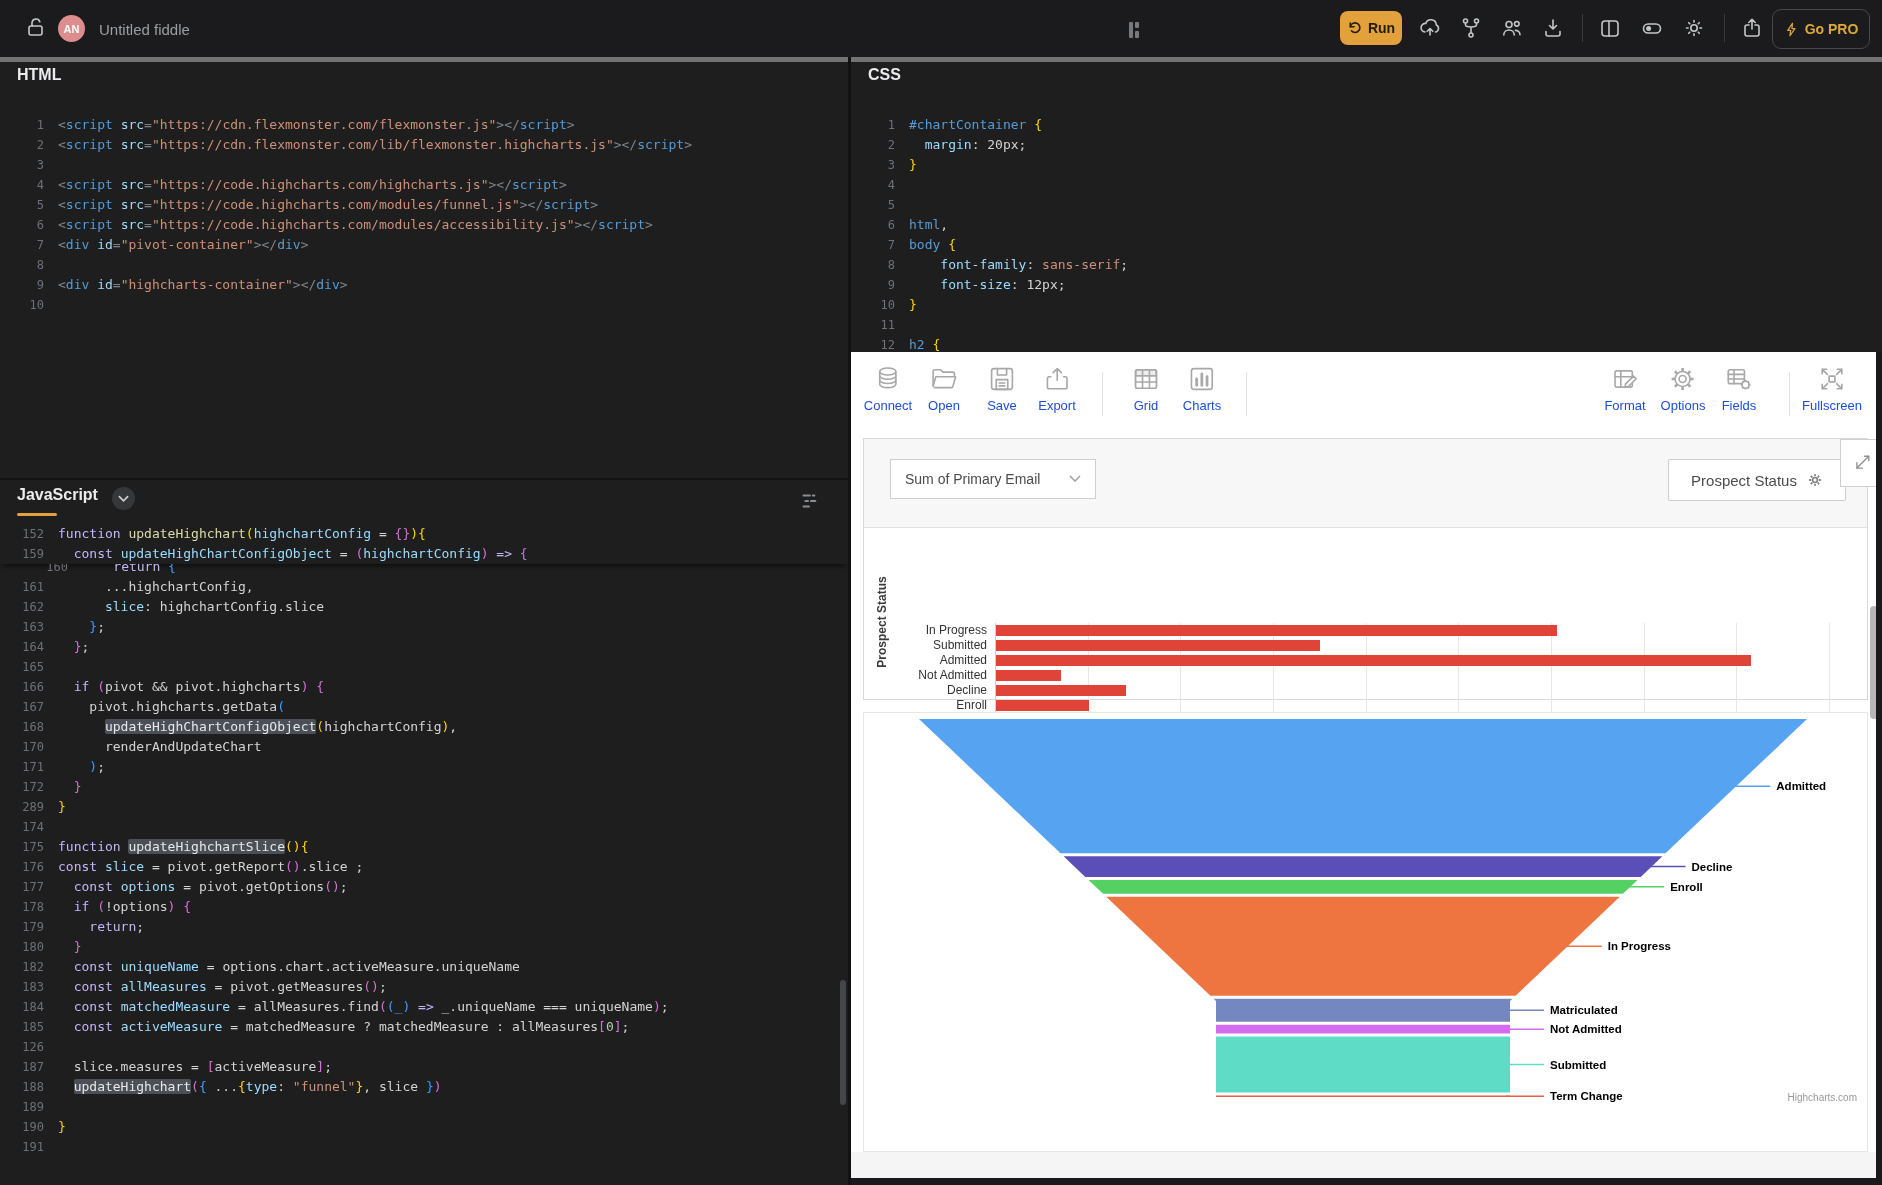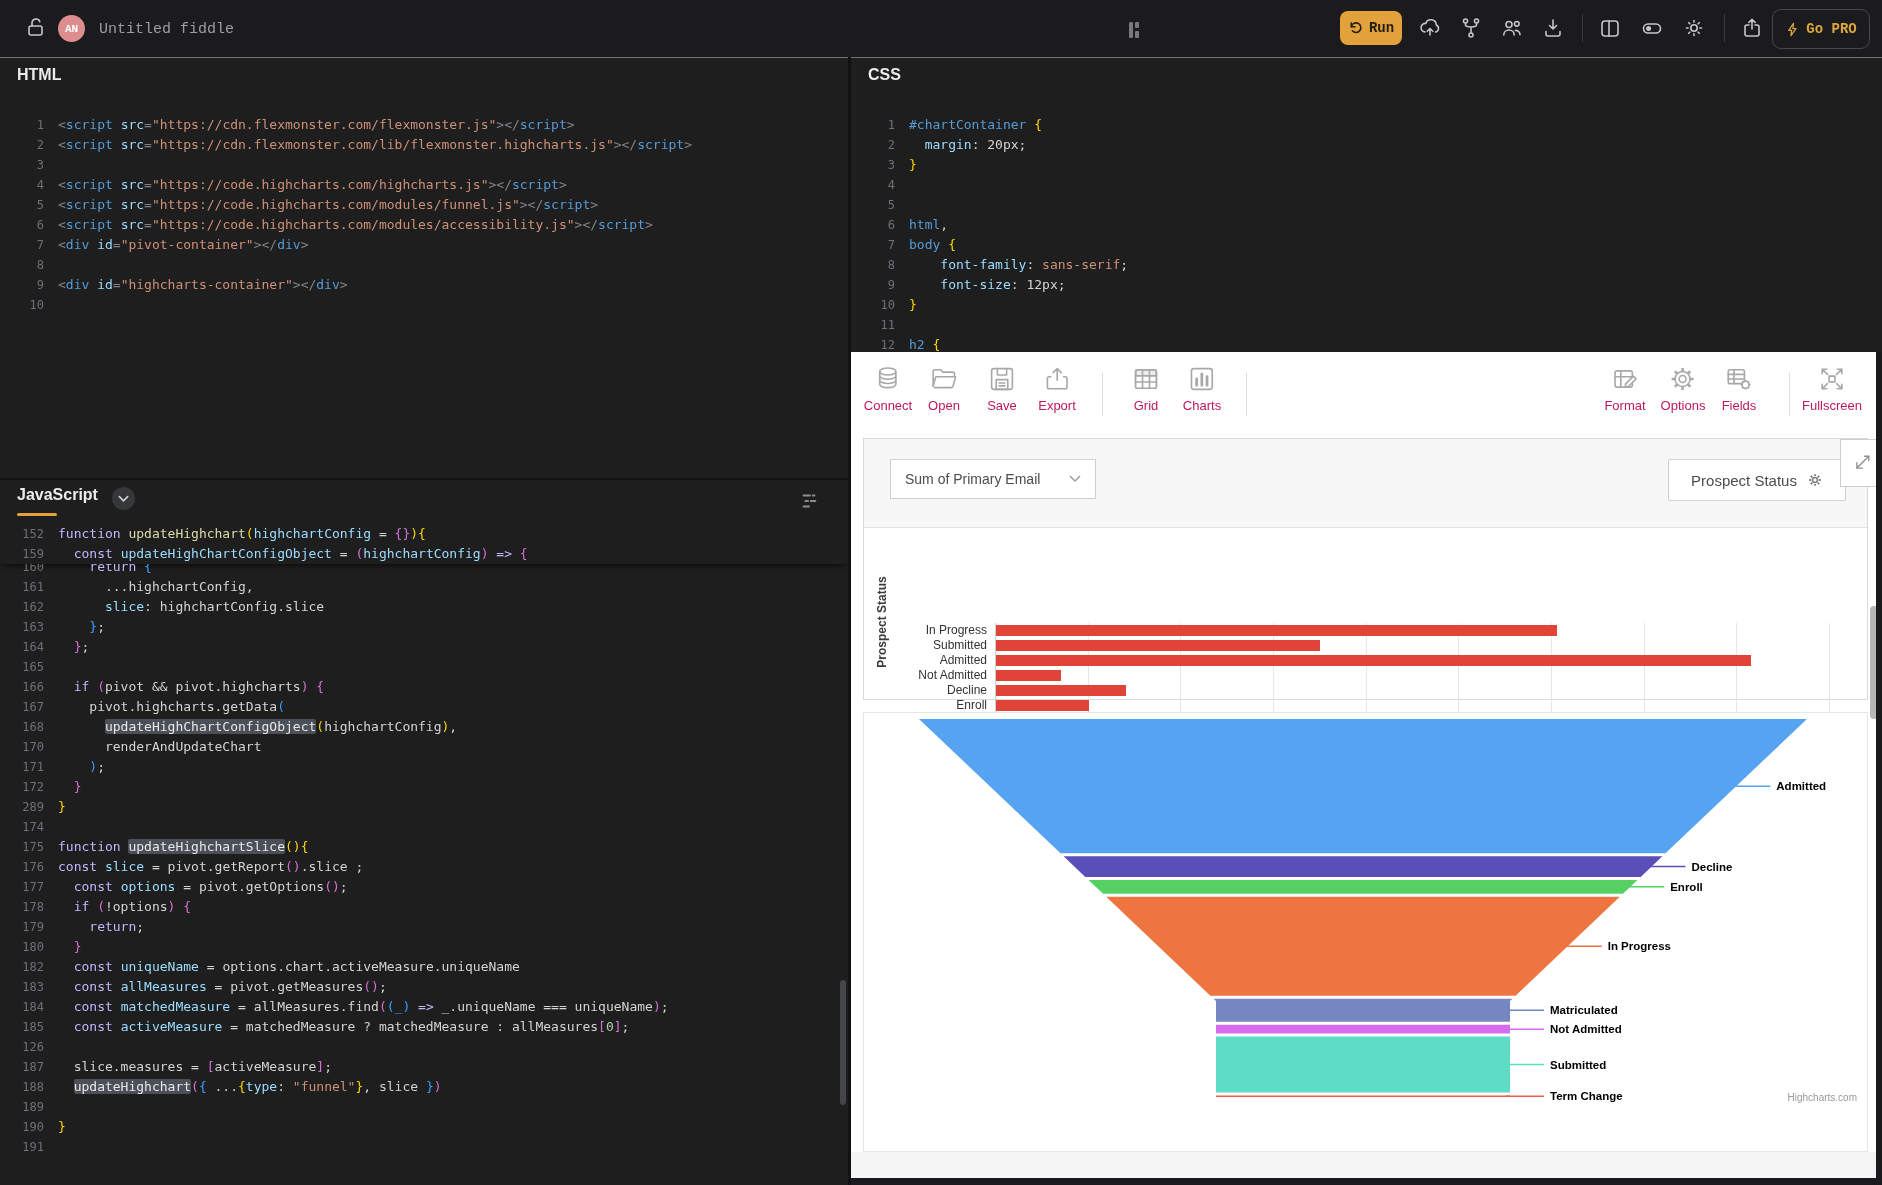--- a/index.html
+++ b/index.html
@@ -1,49 +1,49 @@
 <!DOCTYPE html>
 <html><head>
 <meta charset="utf-8">
 <style>
   html,body{margin:0;padding:0;background:#131315;}
   #app{position:relative;width:1882px;height:1185px;background:#1e1e1f;font-family:"Liberation Sans","DejaVu Sans",sans-serif;overflow:hidden;}
   
-  #topbar{position:absolute;left:0;top:0;width:1882px;height:57px;background:#1b1b1d;border-bottom:1px solid #737373;font-family:Liberation Mono, monospace;}
+  #topbar{position:absolute;left:0;top:0;width:1882px;height:57px;background:#1b1b1d;border-bottom:5px solid #737373;}
   .tb-ic{position:absolute;top:16px;width:24px;height:24px;}
   .hic{stroke:#c3c6c8;fill:none;stroke-width:1.6;stroke-linecap:round;stroke-linejoin:round;}
   #avatar{position:absolute;left:58px;top:15px;width:27px;height:27px;border-radius:50%;background:#dd8d8d;color:#fff;font-size:11px;font-weight:bold;display:flex;align-items:center;justify-content:center;}
   #fiddle-title{position:absolute;left:99px;top:21px;color:#9b9ea2;font-size:15px;text-align:center;}
   #run-btn{position:absolute;left:1340px;top:11px;width:62px;height:34px;background:#e3a13c;border-radius:8px;display:flex;align-items:center;justify-content:center;gap:5px;color:#231d10;font-weight:bold;font-size:14px;cursor:pointer;}
   .tb-divider{position:absolute;top:14px;width:1px;height:28px;background:#3a3a3e;}
   #gopro-btn{position:absolute;left:1772px;top:9px;width:96px;height:38px;border:1px solid #47474b;border-radius:9px;display:flex;align-items:center;justify-content:center;gap:6px;color:#dda73e;font-weight:bold;font-size:14px;cursor:pointer;}
   
   .panel-title{position:absolute;color:#ececee;font-size:16px;font-weight:bold;}
   #html-panel{position:absolute;left:0;top:57px;width:848px;height:421px;overflow:hidden;}
   #css-panel{position:absolute;left:851px;top:57px;width:1031px;height:295px;overflow:hidden;}
   #js-panel{position:absolute;left:0;top:480px;width:848px;height:705px;overflow:hidden;}
   #v-divider{position:absolute;left:848px;top:57px;width:3px;height:1128px;background:#121214;}
   #h-divider{position:absolute;left:0;top:478px;width:848px;height:2px;background:#121214;}
   .code-area{position:absolute;left:0;width:100%;font-family:"DejaVu Sans Mono",monospace;font-size:13px;}
   .crow{display:flex;height:20px;line-height:20px;white-space:pre;}
   .crow .gut{width:44px;text-align:right;padding-right:14px;color:#6d7178;font-size:12px;flex:none;}
   .crow.sep{box-shadow:0 5px 6px -4px rgba(0,0,0,0.75);}
-  .crow.clip{height:13px;overflow:hidden;}
+  .crow.clip{height:13px;overflow:hidden;padding-left:24px;}
   .crow.clip .inner{margin-top:-7px;display:flex;}
   .seg-p{color:#7f8488}.seg-t{color:#569cd6}.seg-a{color:#9cdcfe}.seg-s{color:#ce9178}
   .seg-k{color:#c4b5fd}.seg-f{color:#dcdcaa}.seg-w{color:#d4d4d4}.seg-n{color:#b5cea8}
   .seg-y{color:#ffd700}.seg-m{color:#d670d6}.seg-u{color:#3b9eff}
   .seg-h{color:#e8e8e8;background:#4b5058;border-radius:2px}
   #js-chevron{position:absolute;left:112px;top:487px;width:23px;height:23px;border-radius:50%;background:#363739;display:flex;align-items:center;justify-content:center;}
   #js-underline{position:absolute;left:17px;top:513px;width:40px;height:3px;background:#e3a13c;border-radius:2px;}
   #js-scroll-thumb{position:absolute;left:840px;top:980px;width:6px;height:125px;background:#45464a;border-radius:3px;}
   
   #result{position:absolute;left:851px;top:352px;width:1031px;height:833px;background:#ffffff;}
   .fm-item{position:absolute;top:12px;display:flex;flex-direction:column;align-items:center;gap:4px;transform:translateX(-50%);cursor:pointer;}
-  .fm-item .lbl{color:#be185d;font-size:13px;}
+  .fm-item .lbl{color:#1d4ed8;font-size:13px;}
   .fic{stroke:#a8a8a8;fill:none;stroke-width:1.4;stroke-linecap:round;stroke-linejoin:round;}
   .fm-divider{position:absolute;top:20px;width:1px;height:44px;background:#e0e0e0;}
   #pivot-box{position:absolute;left:12px;top:86px;width:1005px;height:262px;border:1px solid #d9d9d9;background:#fff;box-sizing:border-box;}
   #pivot-head{position:absolute;left:0;top:0;width:100%;height:89px;background:#f7f7f7;border-bottom:1px solid #e2e2e2;box-sizing:border-box;}
   #measure-dd{position:absolute;left:26px;top:20px;width:206px;height:40px;background:#fff;border:1px solid #cfcfcf;display:flex;align-items:center;justify-content:space-between;padding:0 14px;box-sizing:border-box;color:#4c4c4c;font-size:14px;cursor:pointer;}
   #field-btn{position:absolute;left:804px;top:20px;width:176px;height:40px;background:#fff;border:1px solid #cfcfcf;border-radius:2px;display:flex;align-items:center;justify-content:center;gap:10px;color:#4c4c4c;font-size:15px;cursor:pointer;}
   #collapse-btn{position:absolute;left:976px;top:0px;width:42px;height:46px;background:#fff;border:1px solid #cfcfcf;display:flex;align-items:center;justify-content:center;cursor:pointer;}
   
   #bar-ytitle{position:absolute;left:-42px;top:176px;width:120px;text-align:center;transform:rotate(-90deg);font-size:12px;font-weight:bold;color:#3c3c3c;}
   #bar-cats{position:absolute;left:9px;top:184px;width:118px;height:120px;}

